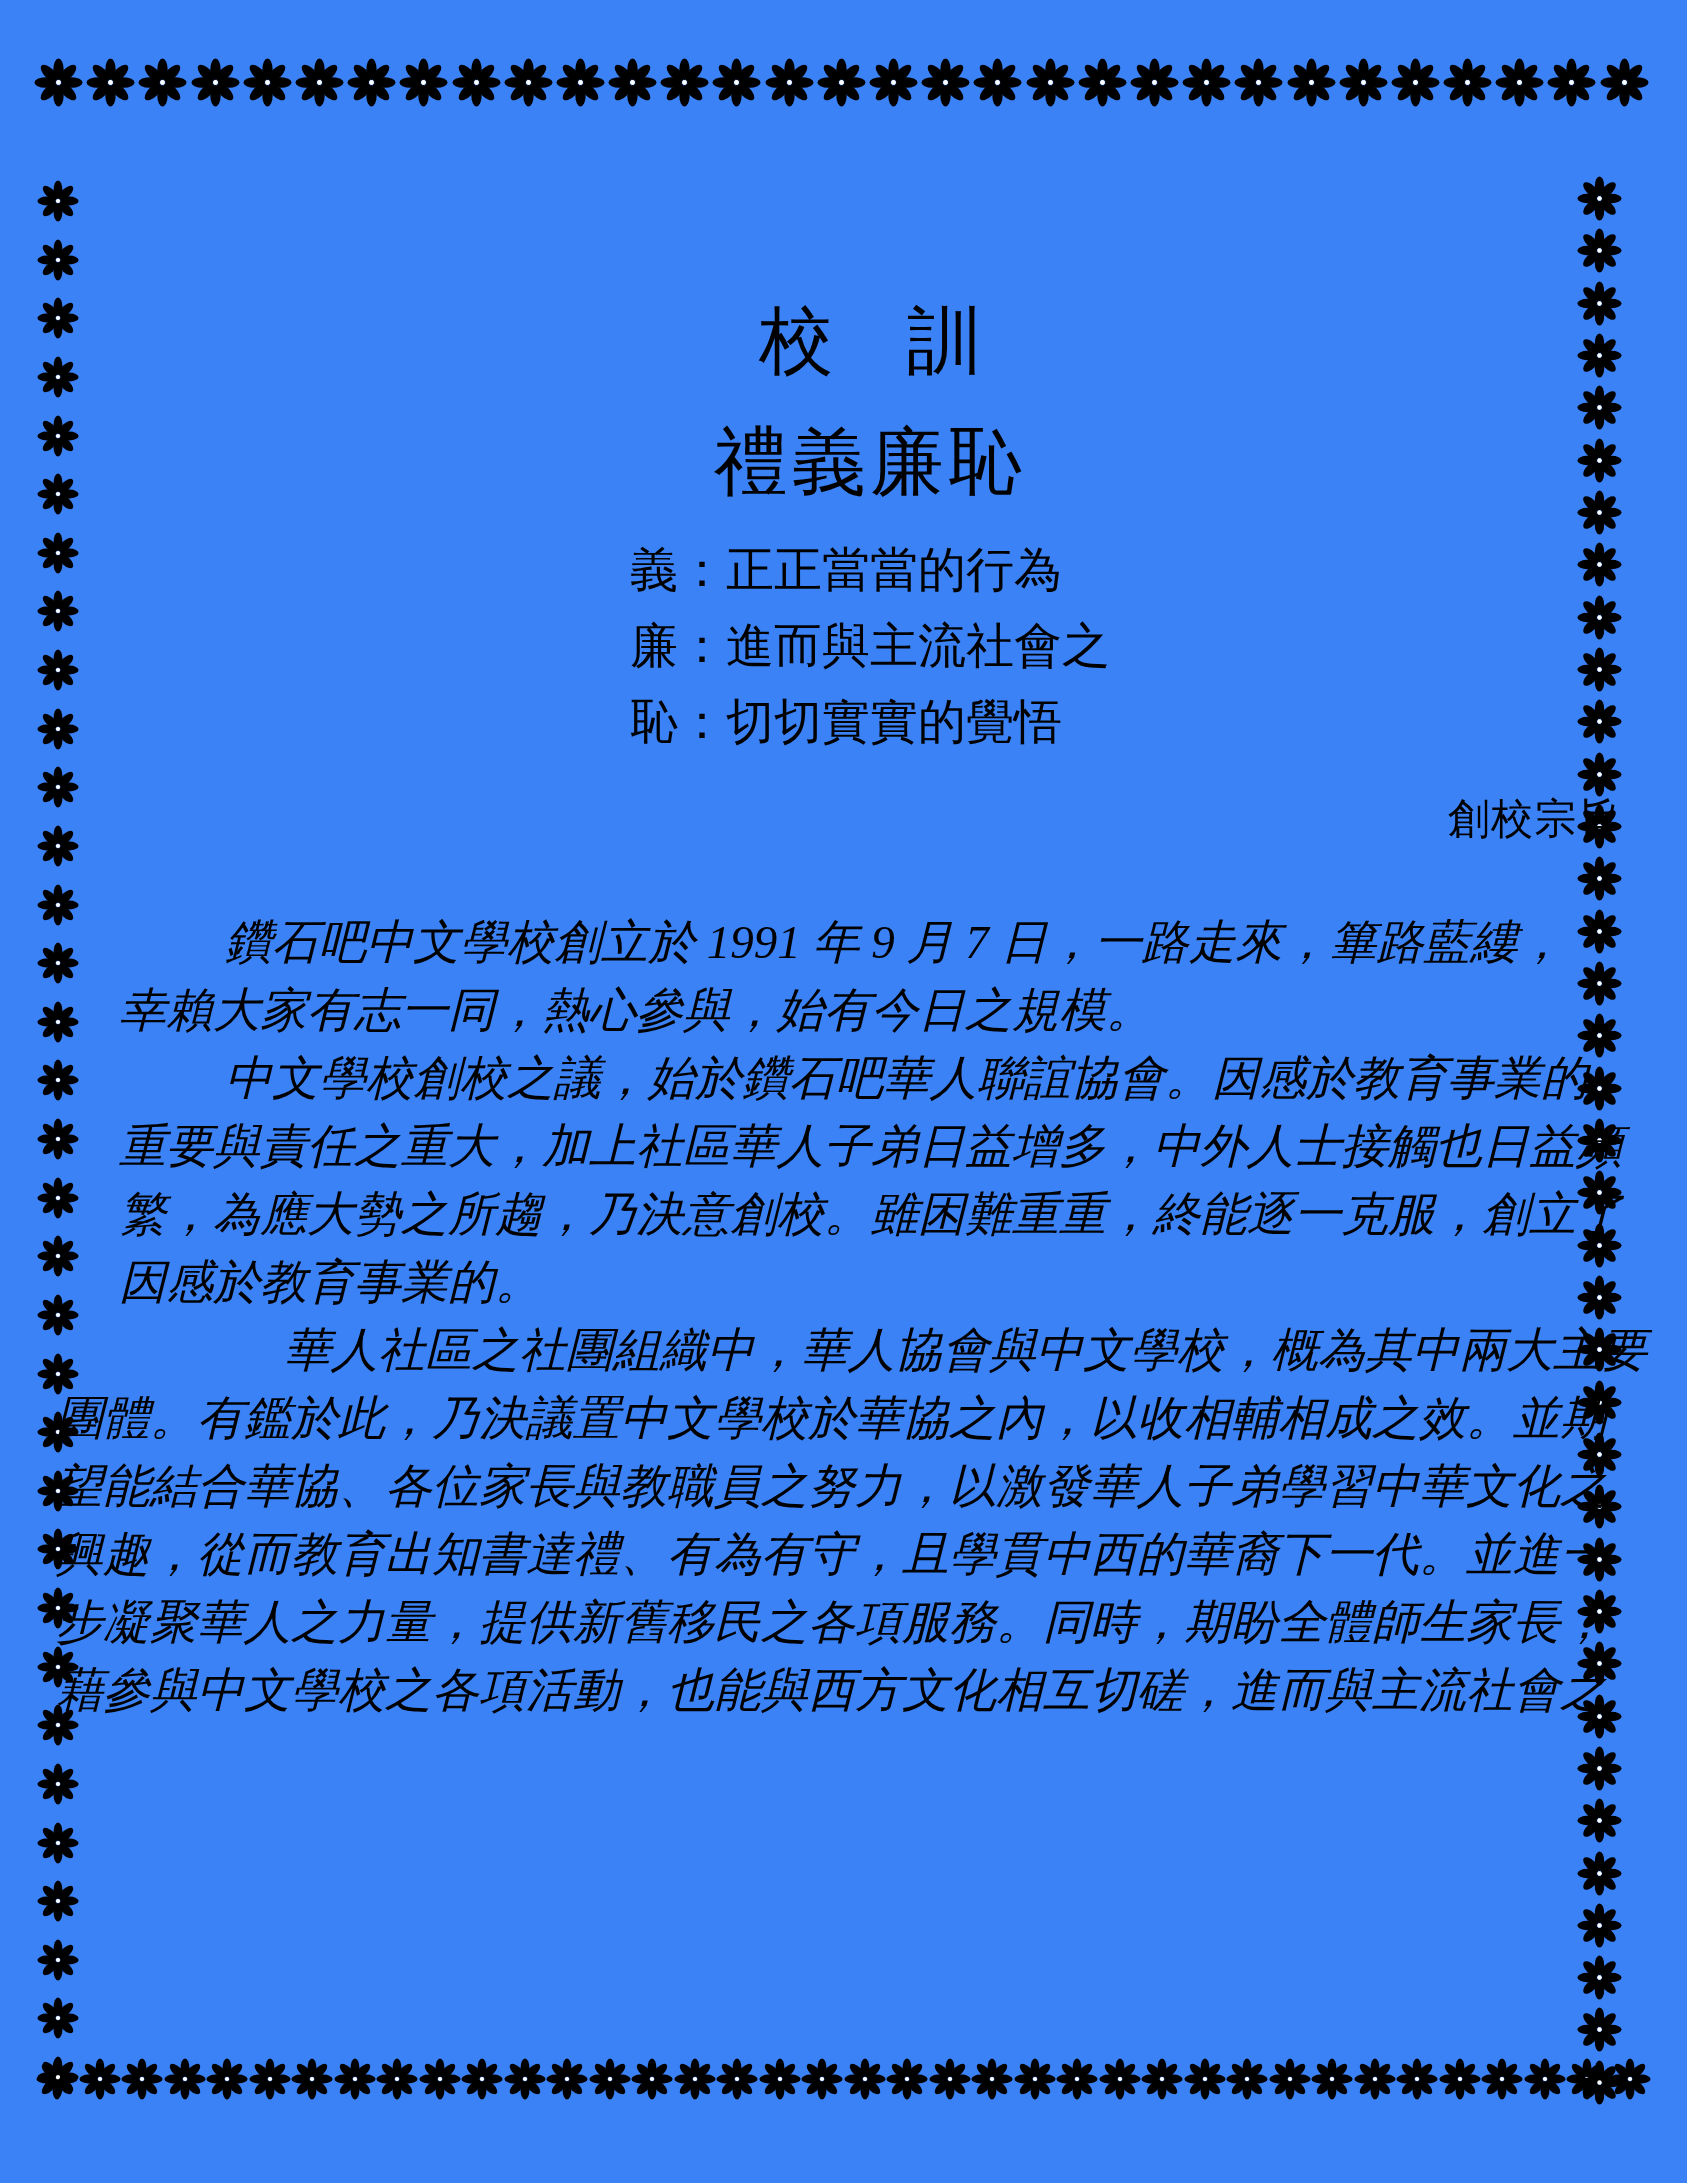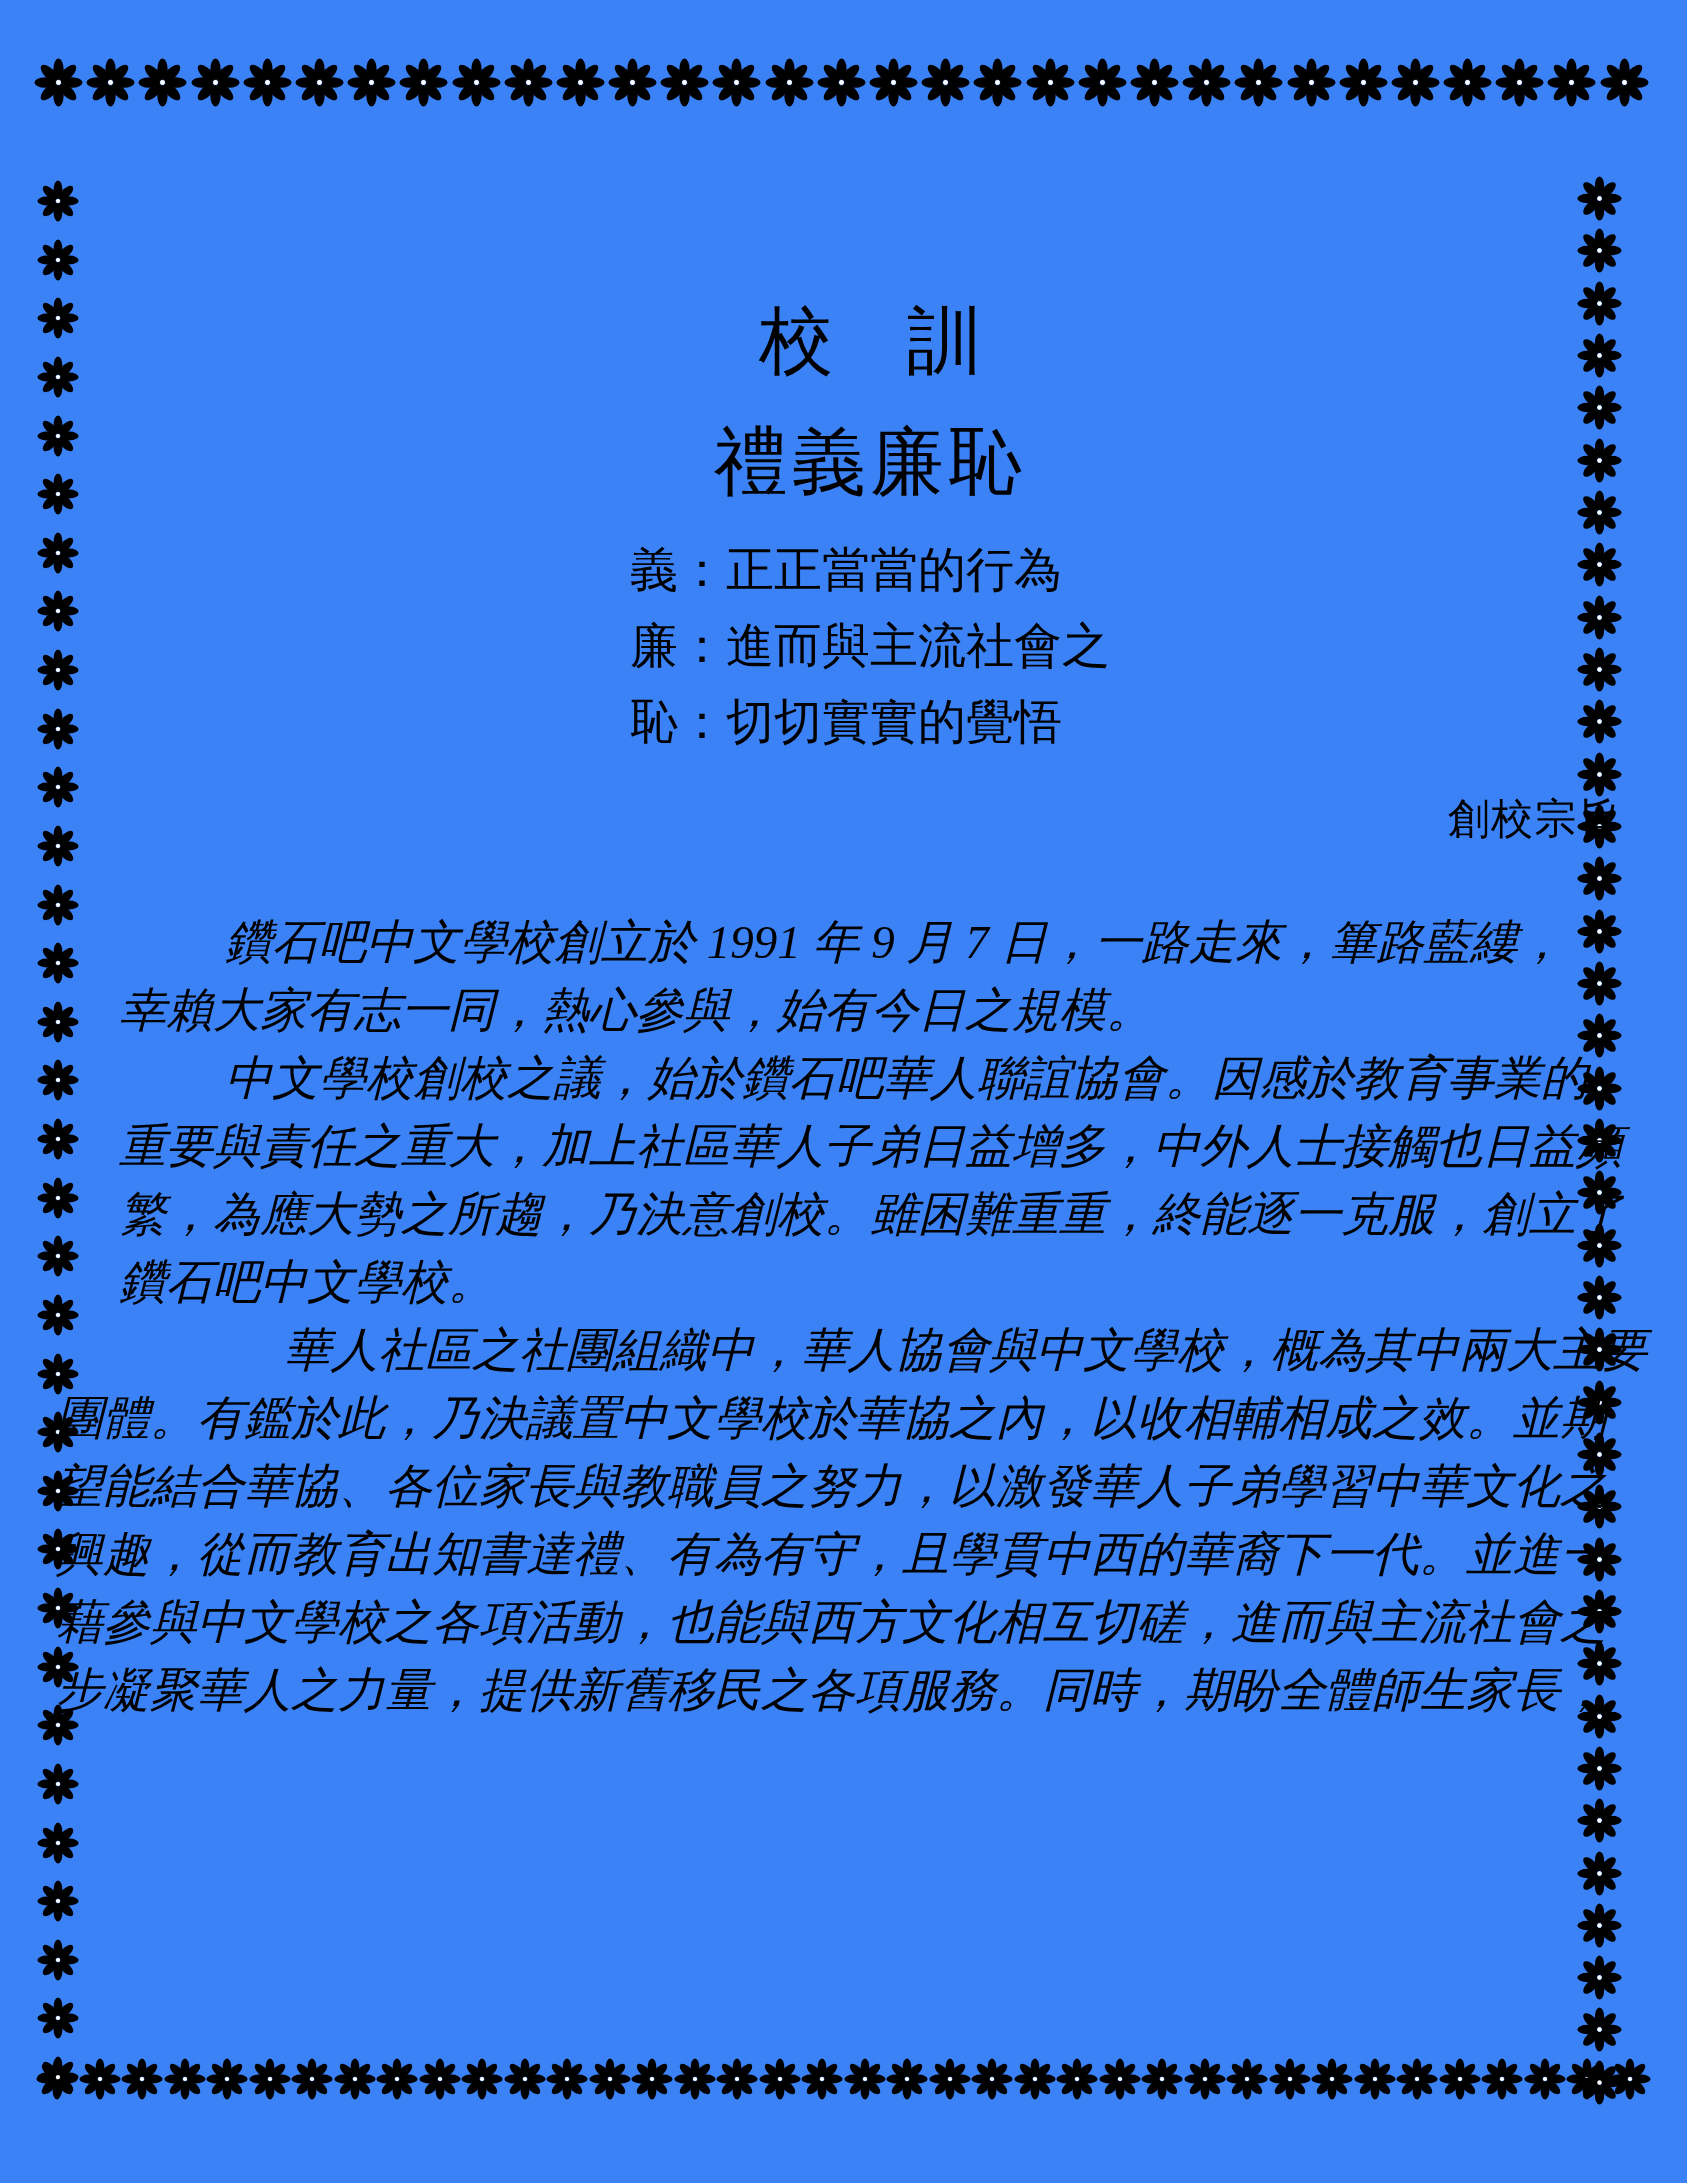--- a/index.html
+++ b/index.html
@@ -509,25 +509,25 @@
     <h3 class="mission-heading">創校宗旨</h3>
 
     <div class="body-text">
 
       <div class="line indent-sm">鑽石吧中文學校創立於 1991 年 9 月 7 日，一路走來，篳路藍縷，</div>
       <div class="line">幸賴大家有志一同，熱心參與，始有今日之規模。</div>
 
       <div class="line indent-sm">中文學校創校之議，始於鑽石吧華人聯誼協會。因感於教育事業的</div>
       <div class="line">重要與責任之重大，加上社區華人子弟日益增多，中外人士接觸也日益頻</div>
       <div class="line">繁，為應大勢之所趨，乃決意創校。雖困難重重，終能逐一克服，創立了</div>
-      <div class="line">鑽石吧中文學校。</div>
+      <div class="line">因感於教育事業的。</div>
 
       <div class="line indent-lg">華人社區之社團組織中，華人協會與中文學校，概為其中兩大主要</div>
       <div class="line outdent">團體。有鑑於此，乃決議置中文學校於華協之內，以收相輔相成之效。並期</div>
       <div class="line outdent">望能結合華協、各位家長與教職員之努力，以激發華人子弟學習中華文化之</div>
       <div class="line outdent">興趣，從而教育出知書達禮、有為有守，且學貫中西的華裔下一代。並進一</div>
+      <div class="line outdent">步凝聚華人之力量，提供新舊移民之各項服務。同時，期盼全體師生家長，</div>
       <div class="line outdent">藉參與中文學校之各項活動，也能與西方文化相互切磋，進而與主流社會之</div>
-      <div class="line outdent">步凝聚華人之力量，提供新舊移民之各項服務。同時，期盼全體師生家長，</div>
     </div>
 
   </main>
 </div>
 
 
 </body></html>

